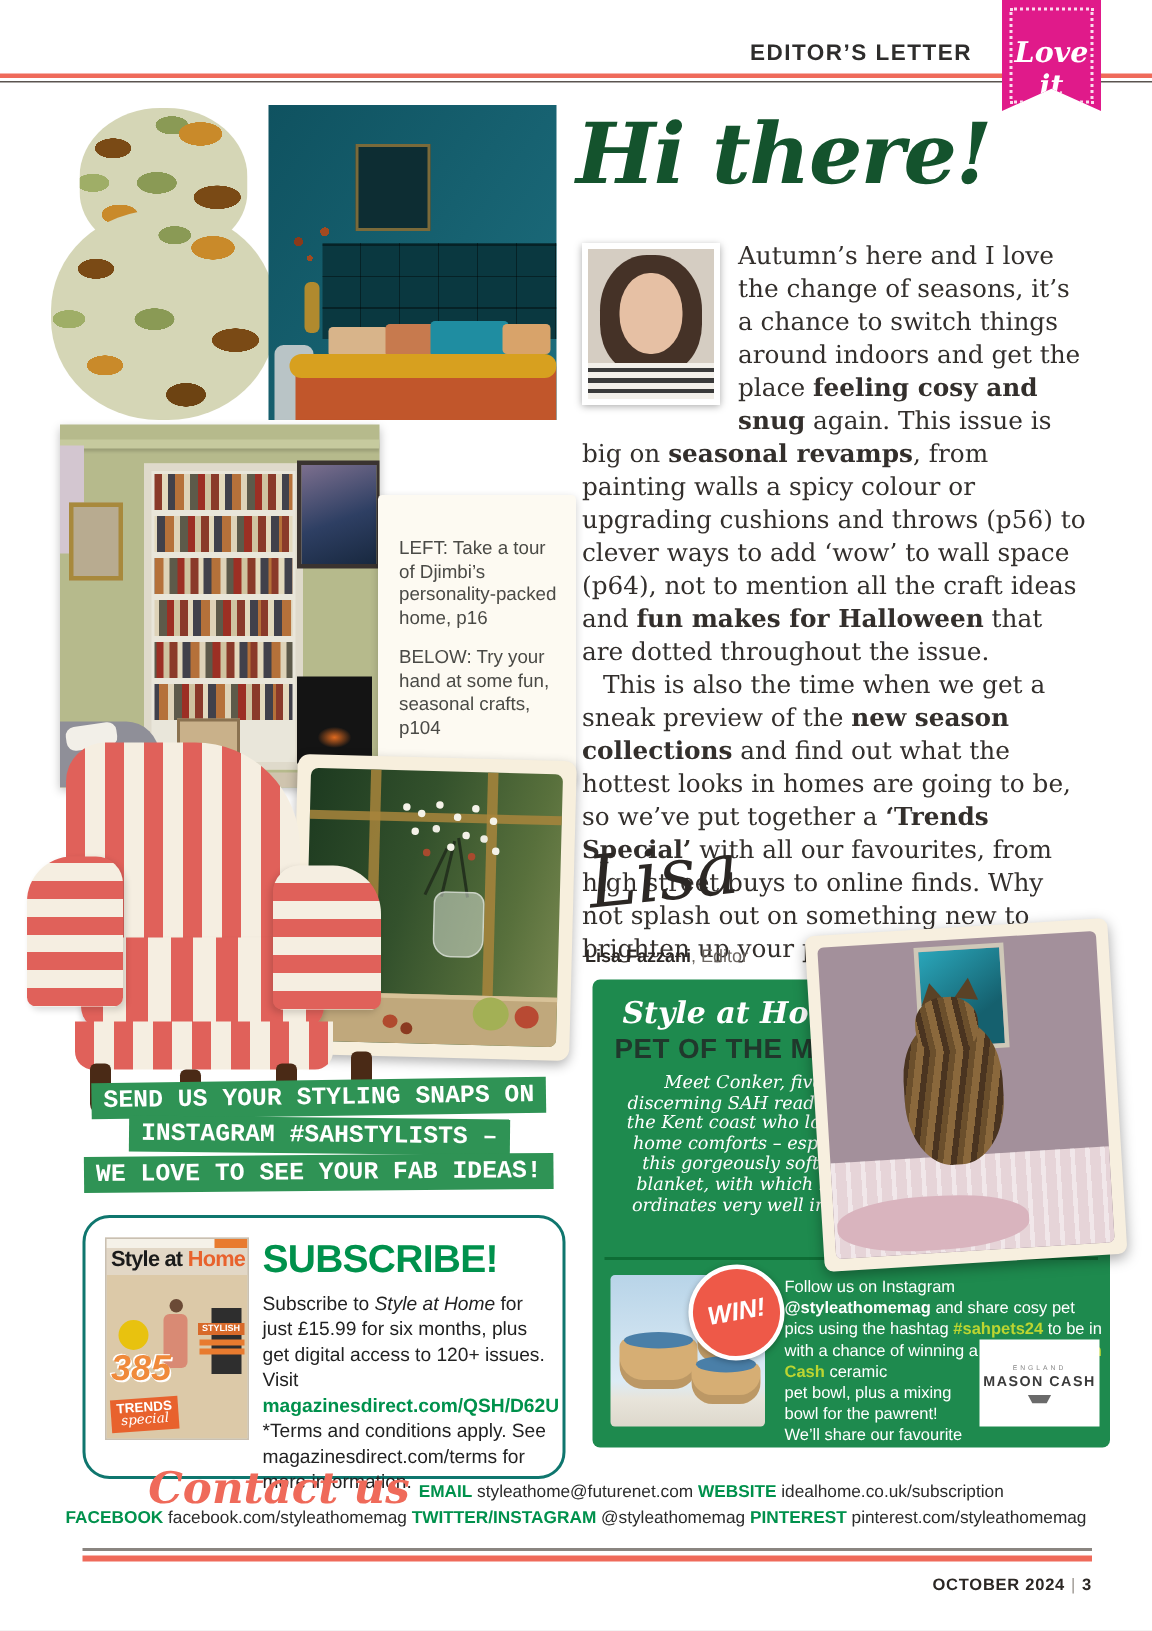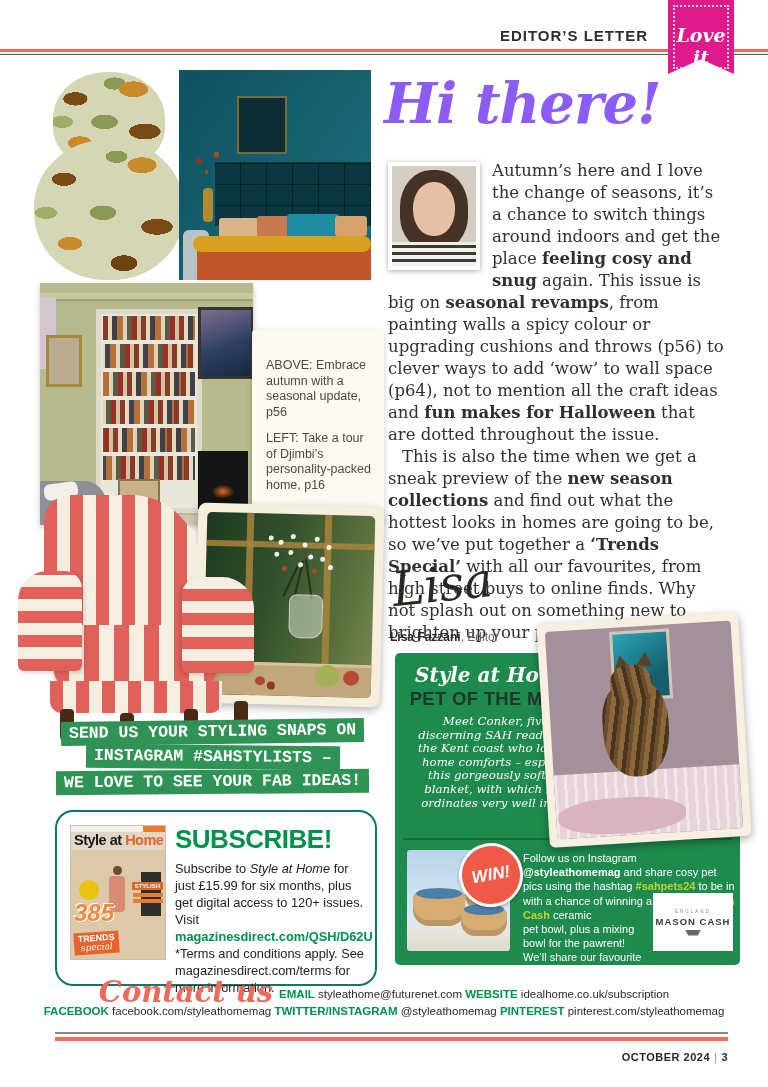--- a/index.html
+++ b/index.html
@@ -12,21 +12,21 @@
   .rule-coral{position:absolute;top:49px;left:0;width:768px;height:3px;background:#ef6a5a;}
   .rule-dark{position:absolute;top:54px;left:0;width:768px;height:1px;background:#5a5450;}
   .ribbon{position:absolute;top:0;left:668px;width:66px;height:74px;background:#e01a8a;
           clip-path:polygon(0 0,100% 0,100% 100%,50% 80%,0 100%);z-index:5;}
   .ribbon:before{content:"";position:absolute;inset:5px;border:2px dotted rgba(255,255,255,.85);}
   .ribbon .rtxt{position:absolute;top:24px;left:0;width:100%;text-align:center;color:#fff;
           font-family:"DejaVu Serif",serif;font-style:italic;font-weight:700;font-size:19px;}
 
   
   .hi{position:absolute;left:384px;top:70px;font-family:"DejaVu Serif",serif;
-      font-style:italic;font-weight:700;font-size:56px;color:#8b5cf6;letter-spacing:-1px;}
+      font-style:italic;font-weight:700;font-size:56px;color:#14532d;letter-spacing:-1px;}
 
   
   .letter{position:absolute;left:388px;top:160px;width:336px;
           font-family:"DejaVu Serif",serif;font-size:16.5px;line-height:22px;color:#332f2c;}
   .letter p{margin:0;}
   .letter .p2{text-indent:14px;}
   .ed-photo{float:left;width:84px;height:100px;background:#d5cdc2;border:4px solid #fff;
             box-shadow:0 1px 5px rgba(0,0,0,.35);margin:2px 12px 4px 0;position:relative;overflow:hidden;}
   .ed-hair{position:absolute;left:8px;top:4px;width:68px;height:80px;background:#453227;border-radius:46% 46% 42% 42%;}
   .ed-face{position:absolute;left:21px;top:16px;width:42px;height:54px;background:#e6c0a4;border-radius:48%;}
@@ -260,21 +260,20 @@
     </div>
     <div class="art-purple"></div>
     <div class="fireplace"></div>
     <div class="floor"></div>
     <div class="sofa"></div>
     <div class="throw"></div>
     <div class="basket"></div>
   </div>
 
   <div class="cap-card">
-    <div class="cap">ABOVE: Embrace autumn with a seasonal update, p56</div>
     <div class="cap">LEFT: Take a tour of Djimbi’s personality-packed home, p16</div>
     <div class="cap">BELOW: Try your hand at some fun, seasonal crafts, p104</div>
   </div>
 
   <div class="crafts">
     <div class="crafts-in">
       <div class="win-bar-v" style="left:40px;"></div>
       <div class="win-bar-v" style="left:118px;"></div>
       <div class="win-bar-h"></div>
       <div class="stem" style="left:92px;top:46px;height:38px;transform:rotate(12deg);"></div>

